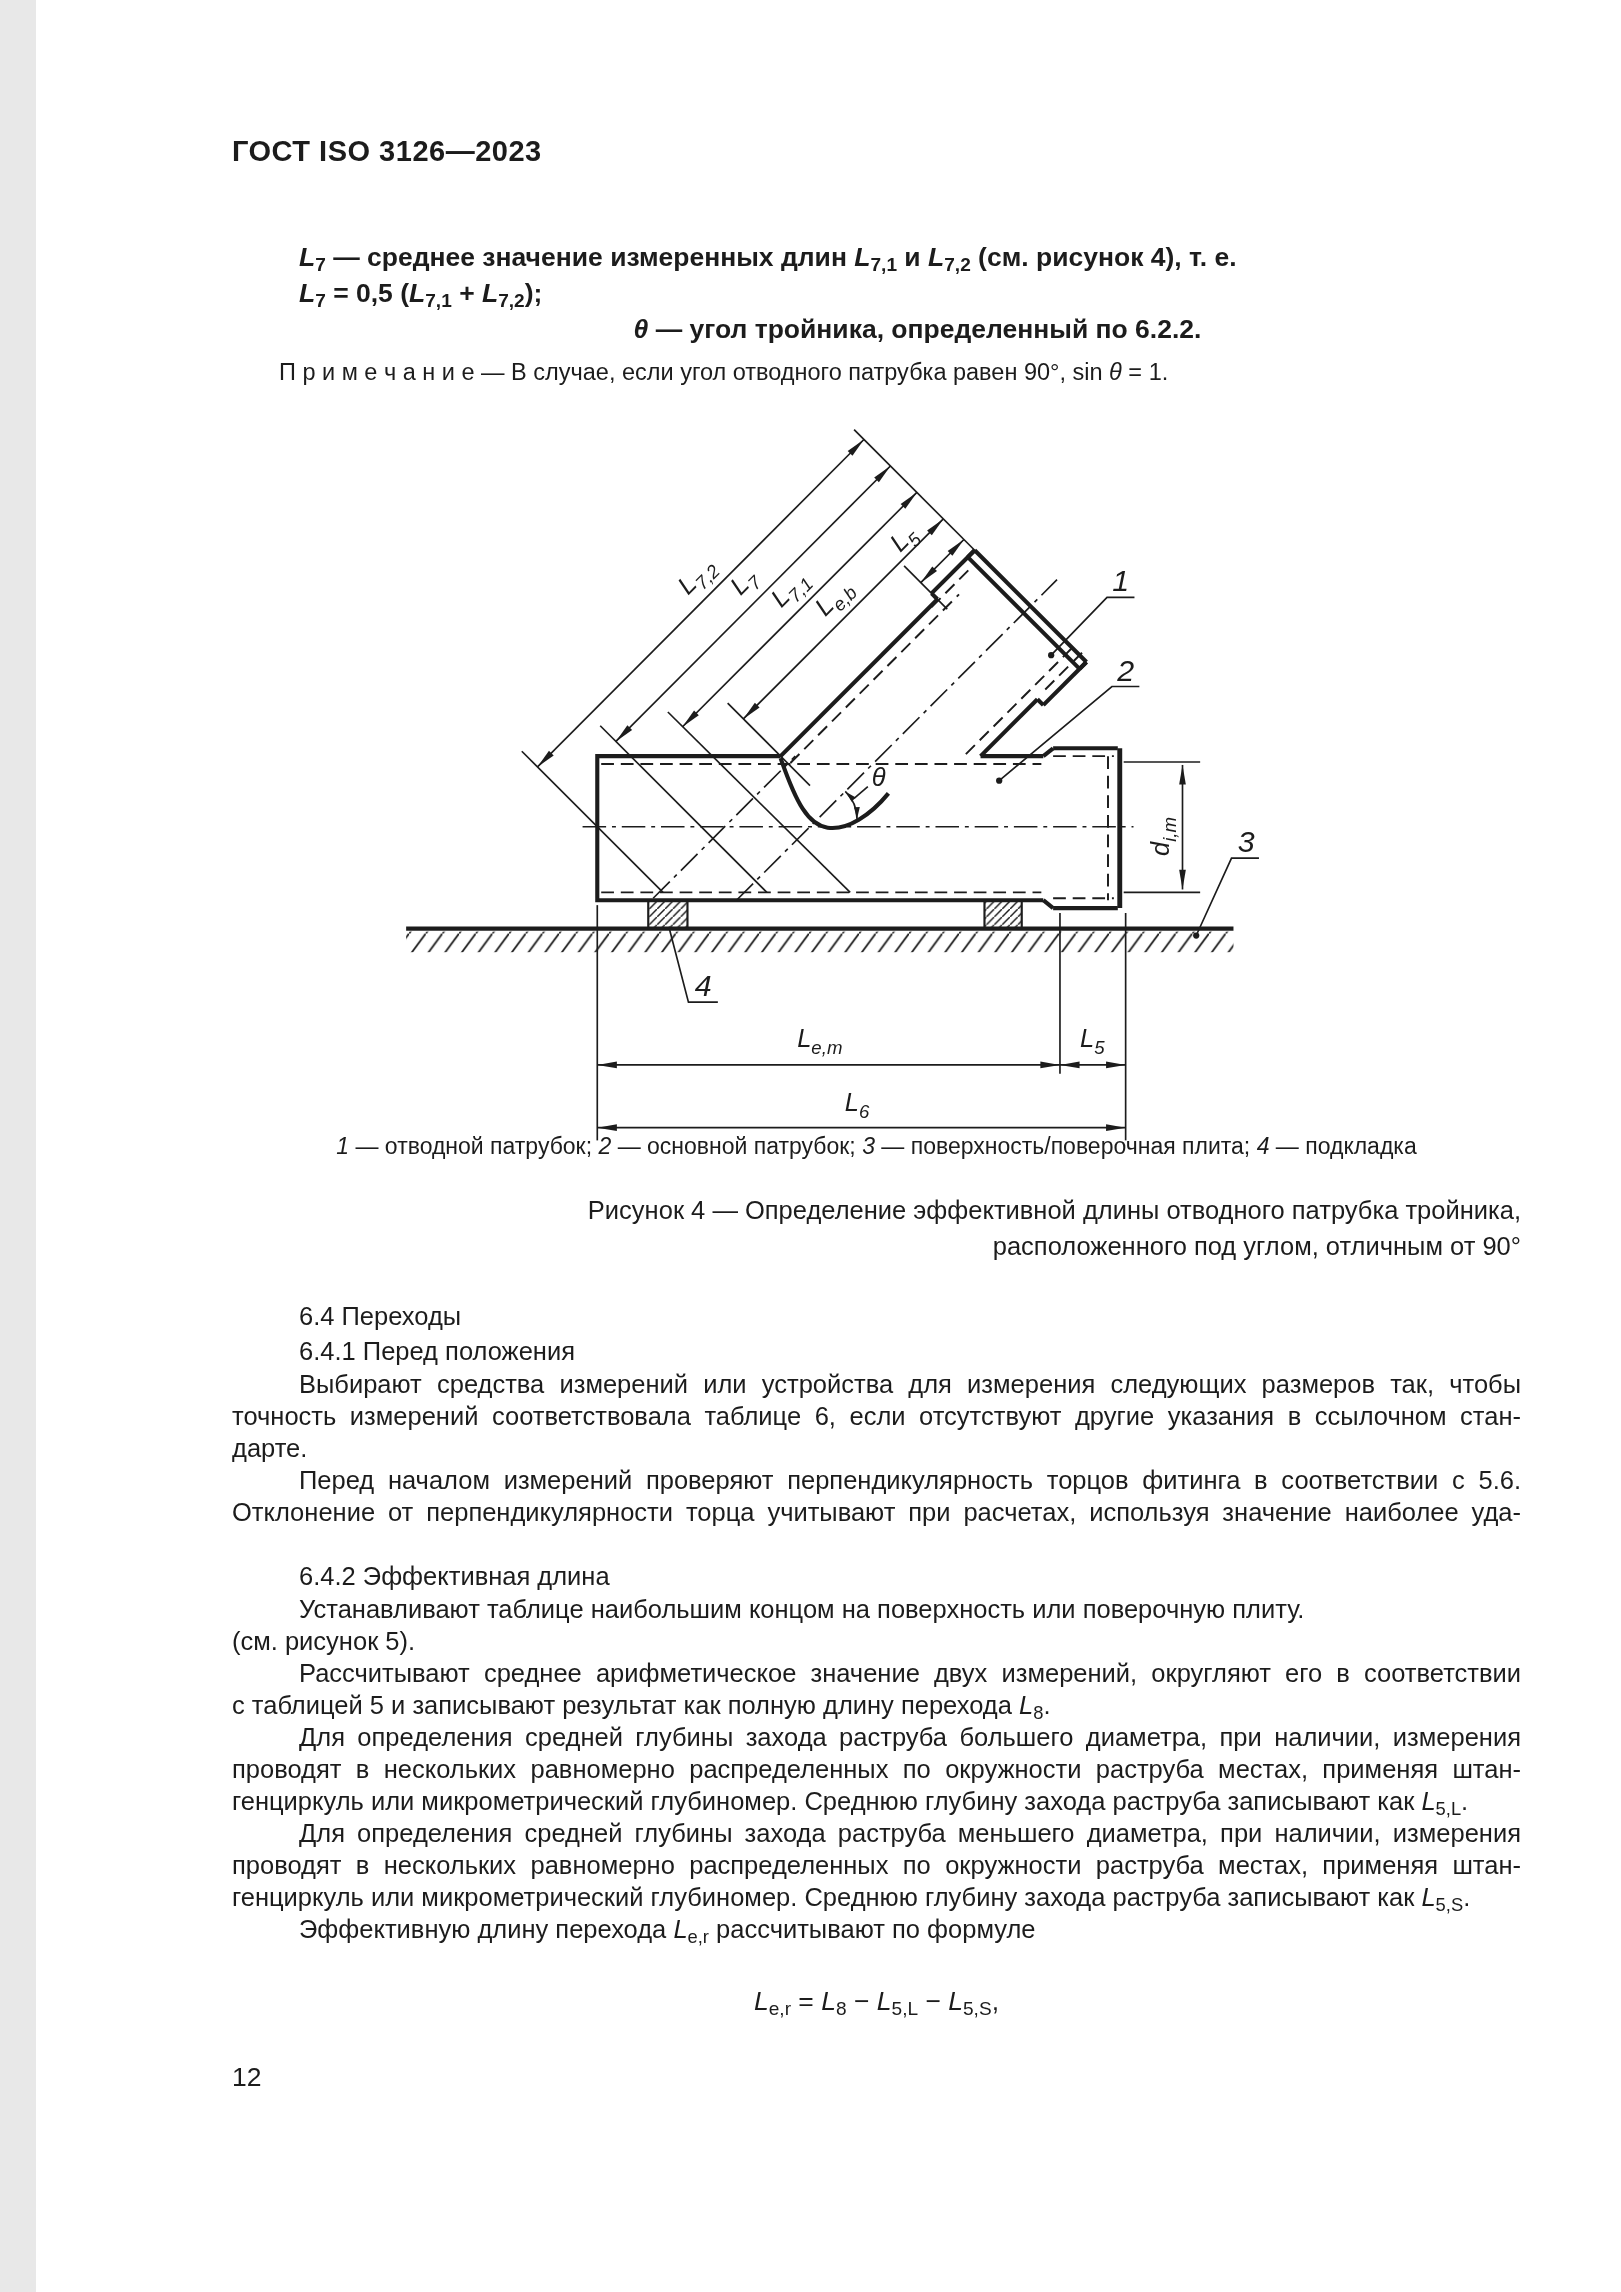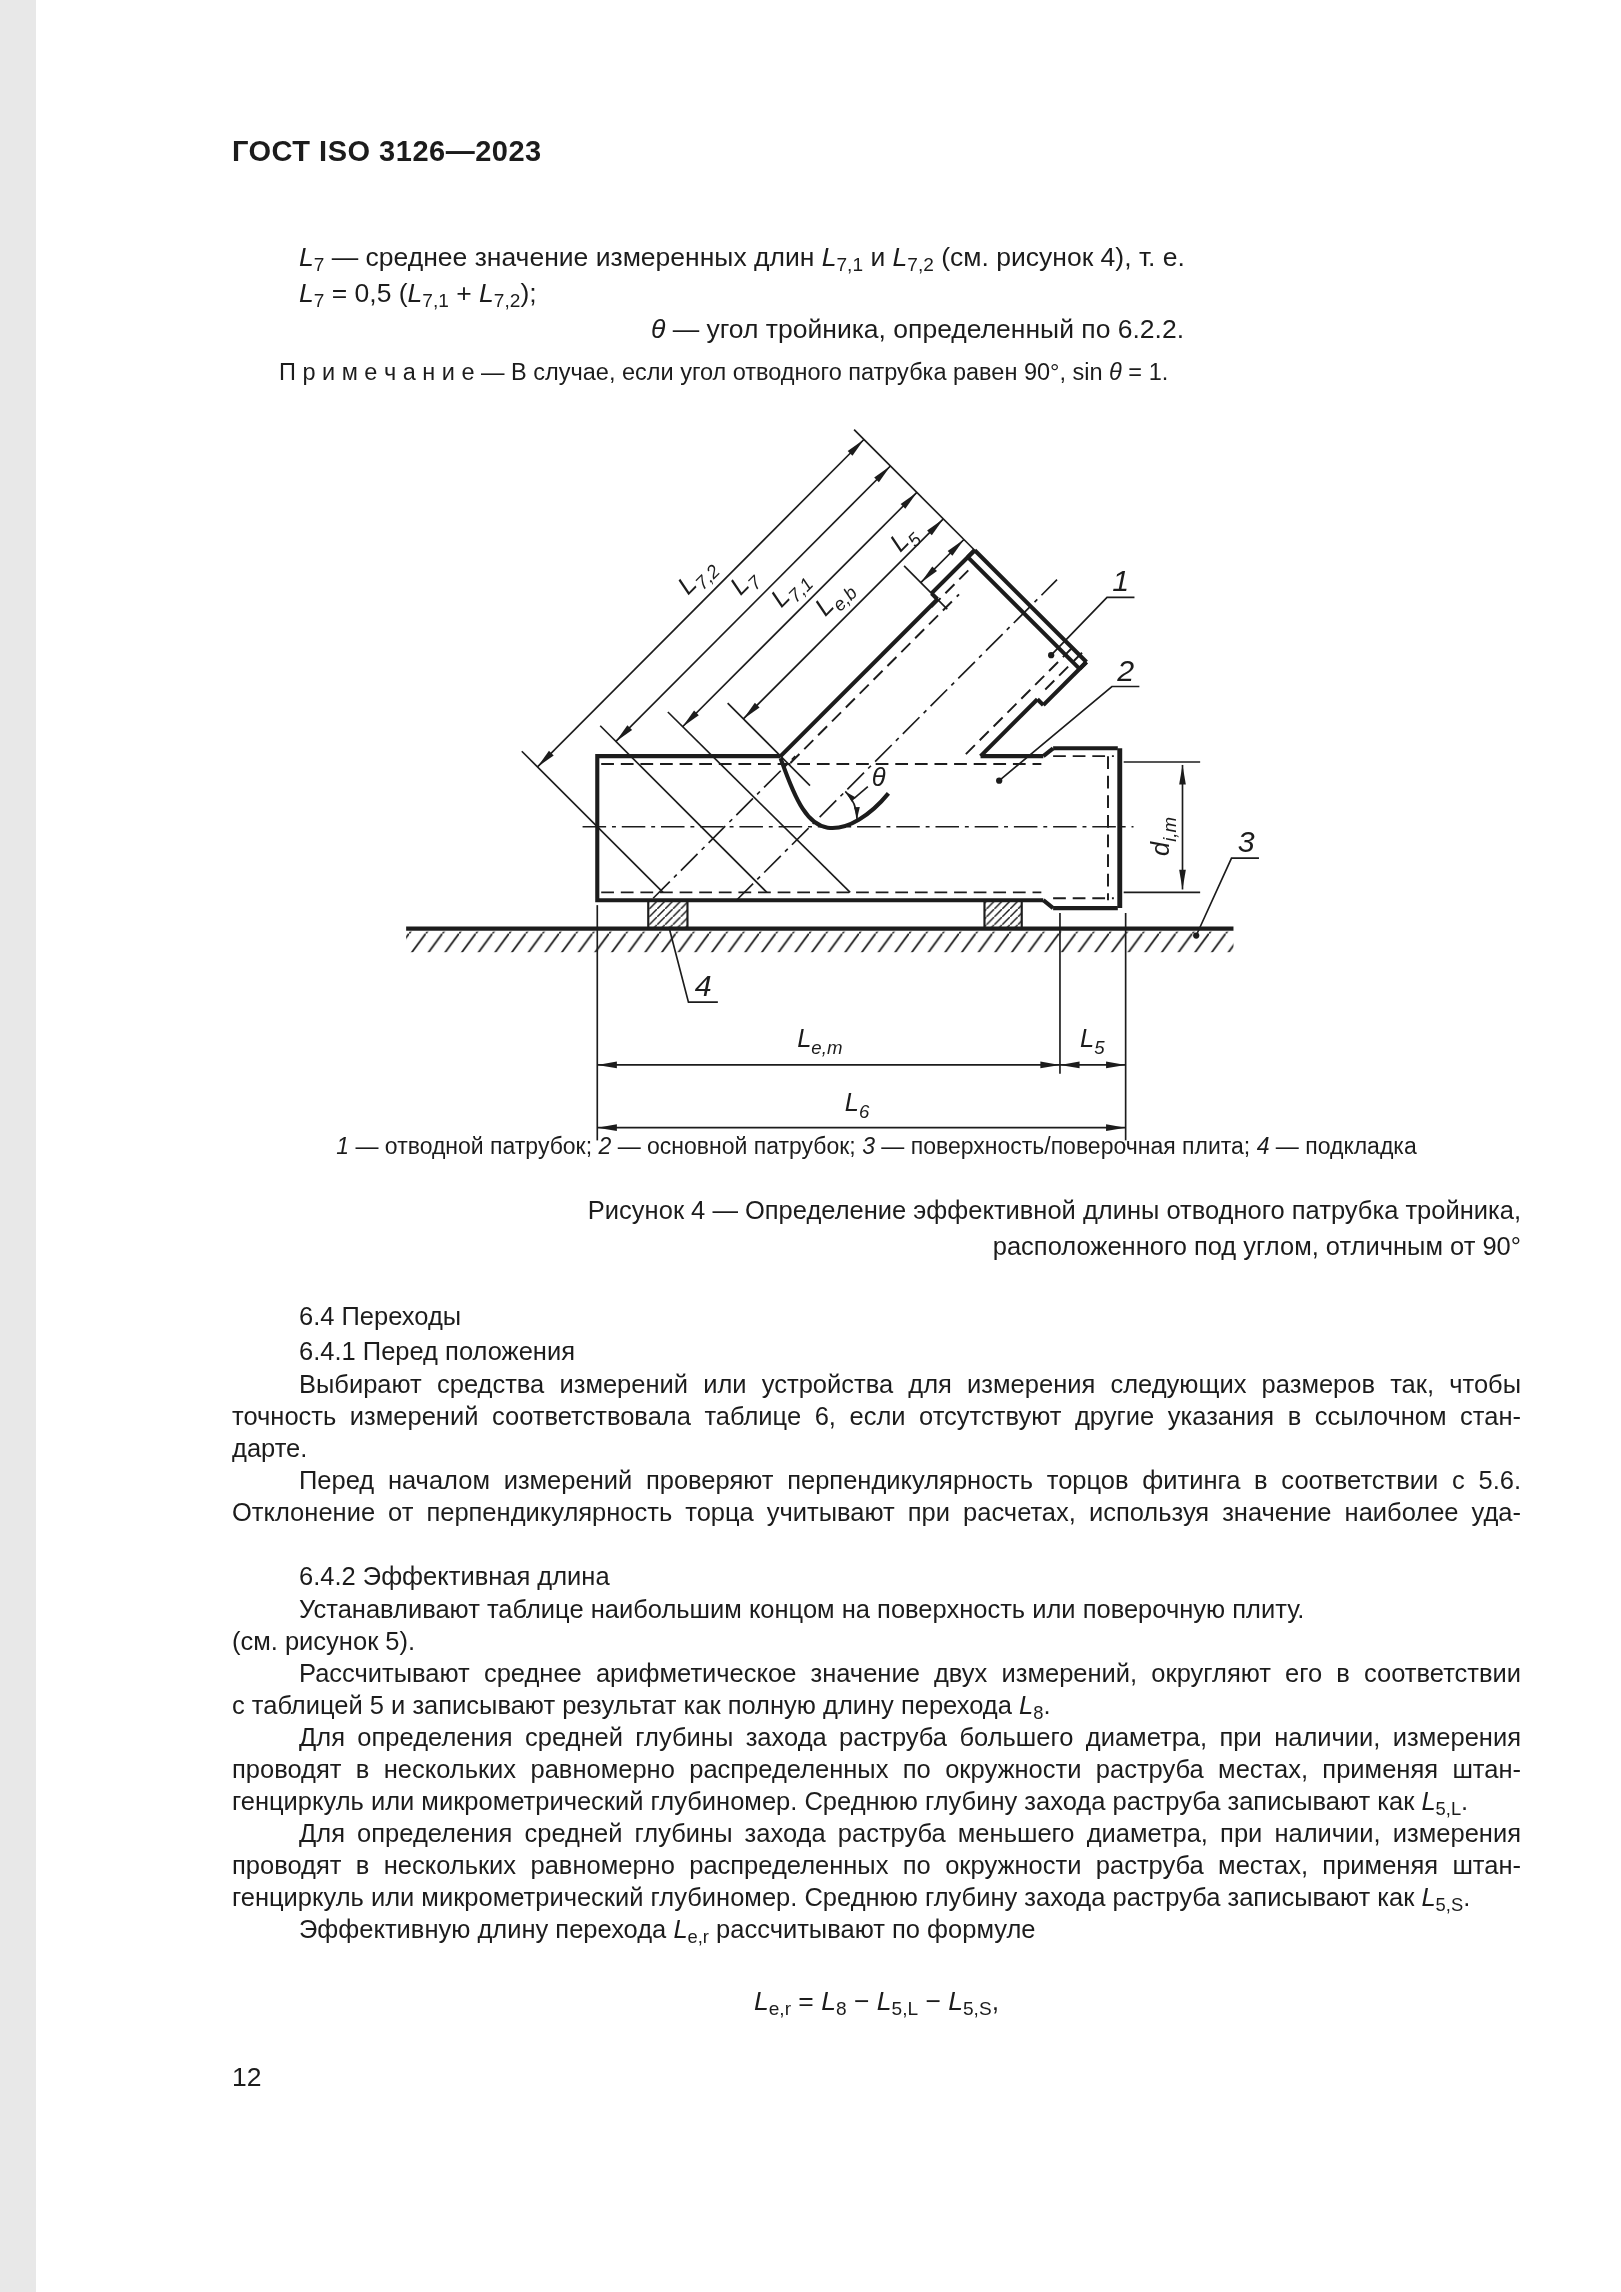--- a/index.html
+++ b/index.html
@@ -1,20 +1,20 @@
 <!DOCTYPE html>
 <html lang="ru"><head>
 <meta charset="utf-8">
 <style>
   html,body{margin:0;padding:0;background:#e8e8e8;}
   .page{position:relative;width:1621px;height:2293px;background:#ffffff;
         font-family:"Liberation Sans",sans-serif;color:#1c1c1c;overflow:hidden;margin-left:36px;}
   .hdr{position:absolute;left:196px;top:135px;font-size:29px;font-weight:bold;letter-spacing:0.5px;}
   .intro{position:absolute;left:196px;top:239px;width:1289px;font-size:26.5px;}
-  .intro .ln{height:36px;line-height:36px;white-space:nowrap;}
+  .intro .ln{height:36px;line-height:36px;white-space:nowrap;font-weight:bold;}
   .i68{padding-left:67px;} .i84{padding-left:82px;text-align:center;} .i48{padding-left:47px;}
   .note{margin-top:8.8px;font-size:23.5px;height:33px;line-height:33px;white-space:nowrap;}
   sub{font-size:.72em;vertical-align:-0.28em;line-height:0;}
   i{font-style:italic;}
   .figwrap{position:absolute;left:323px;top:415px;width:902px;height:745px;}
   .legend{position:absolute;left:196px;top:1133px;width:1289px;text-align:center;font-size:23px;}
   .cap{position:absolute;left:196px;top:1192px;width:1289px;text-align:right;font-size:25.5px;line-height:36px;}
   .body1{position:absolute;left:196px;width:1289px;font-size:25.5px;}
   .row{height:32px;line-height:32px;}
   .jl{text-align:justify;text-align-last:justify;}
@@ -196,21 +196,21 @@
   </div>
   <div class="body1" style="top:1335px">
     <div class="row bold i68">6.4.1 Перед положения</div>
   </div>
 
   <div class="body1" style="top:1368px">
     <div class="row jl i68">Выбирают средства измерений или устройства для измерения следующих размеров так, чтобы</div>
     <div class="row jl">точность измерений соответствовала таблице 6, если отсутствуют другие указания в ссылочном стан-</div>
     <div class="row">дарте.</div>
     <div class="row jl i68">Перед началом измерений проверяют перпендикулярность торцов фитинга в соответствии с 5.6.</div>
-    <div class="row jl">Отклонение от перпендикулярность торца учитывают при расчетах, используя значение наиболее уда-</div>
+    <div class="row jl">Отклонение от перпендикулярности торца учитывают при расчетах, используя значение наиболее уда-</div>
   </div>
 
   <div class="body1" style="top:1560px">
     <div class="row bold i68">6.4.2 Эффективная длина</div>
   </div>
 
   <div class="body1" style="top:1593px">
     <div class="row i68">Устанавливают таблице наибольшим концом на поверхность или поверочную плиту.</div>
     <div class="row">(см. рисунок 5).</div>
     <div class="row jl i68">Рассчитывают среднее арифметическое значение двух измерений, округляют его в соответствии</div>

